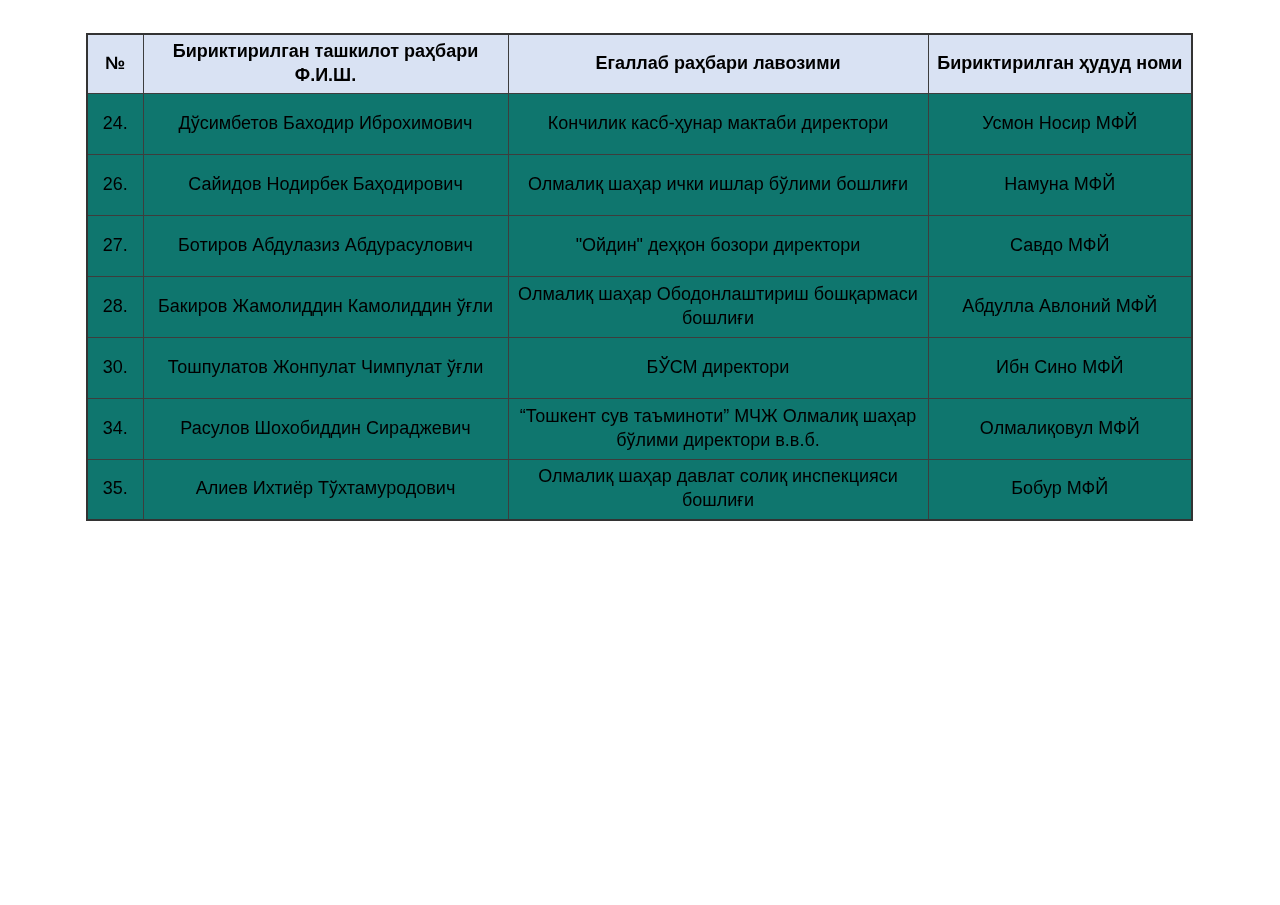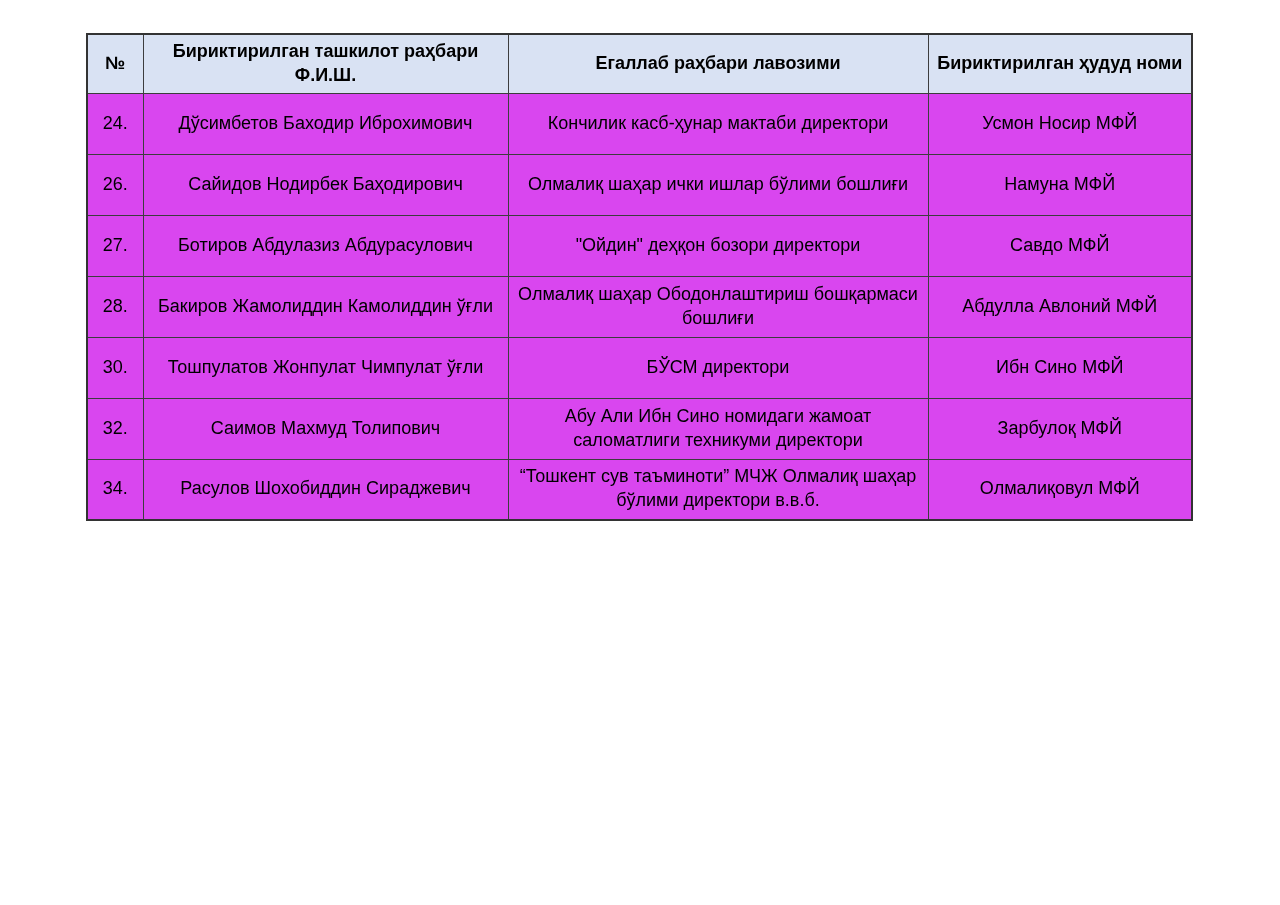--- a/index.html
+++ b/index.html
@@ -40,21 +40,21 @@
     background: var(--header-bg, #d9e2f3);
     font-weight: bold;
     font-size: 18px;
     line-height: 1.3;
     height: 59px;
   }
   .doc-table tbody td {
     font-size: 18px;
     line-height: 1.33;
     height: 61px;
-    background: #d946ef;
+    background: #0f766e;
   }
   .col-num   { width: 56px; }
   .col-name  { width: 365px; }
   .col-pos   { width: 420px; }
   .col-terr  { width: 264px; }
 </style>
 </head>
 <body>
 
 <div class="page">
@@ -98,26 +98,26 @@
         <td>Олмалиқ шаҳар Ободонлаштириш бошқармаси бошлиғи</td>
         <td>Абдулла Авлоний МФЙ</td>
       </tr>
       <tr>
         <td>30.</td>
         <td>Тошпулатов Жонпулат Чимпулат ўғли</td>
         <td>БЎСМ директори</td>
         <td>Ибн Сино МФЙ</td>
       </tr>
       <tr>
-        <td>32.</td>
-        <td>Саимов Махмуд Толипович</td>
-        <td>Абу Али Ибн Сино номидаги жамоат саломатлиги техникуми директори</td>
-        <td>Зарбулоқ МФЙ</td>
-      </tr>
-      <tr>
         <td>34.</td>
         <td>Расулов Шохобиддин Сираджевич</td>
         <td>“Тошкент сув таъминоти” МЧЖ Олмалиқ шаҳар бўлими директори в.в.б.</td>
         <td>Олмалиқовул МФЙ</td>
+      </tr>
+      <tr>
+        <td>35.</td>
+        <td>Алиев Ихтиёр Тўхтамуродович</td>
+        <td>Олмалиқ шаҳар давлат солиқ инспекцияси бошлиғи</td>
+        <td>Бобур МФЙ</td>
       </tr>
     </tbody>
   </table>
 </div>
 
 </body></html>

